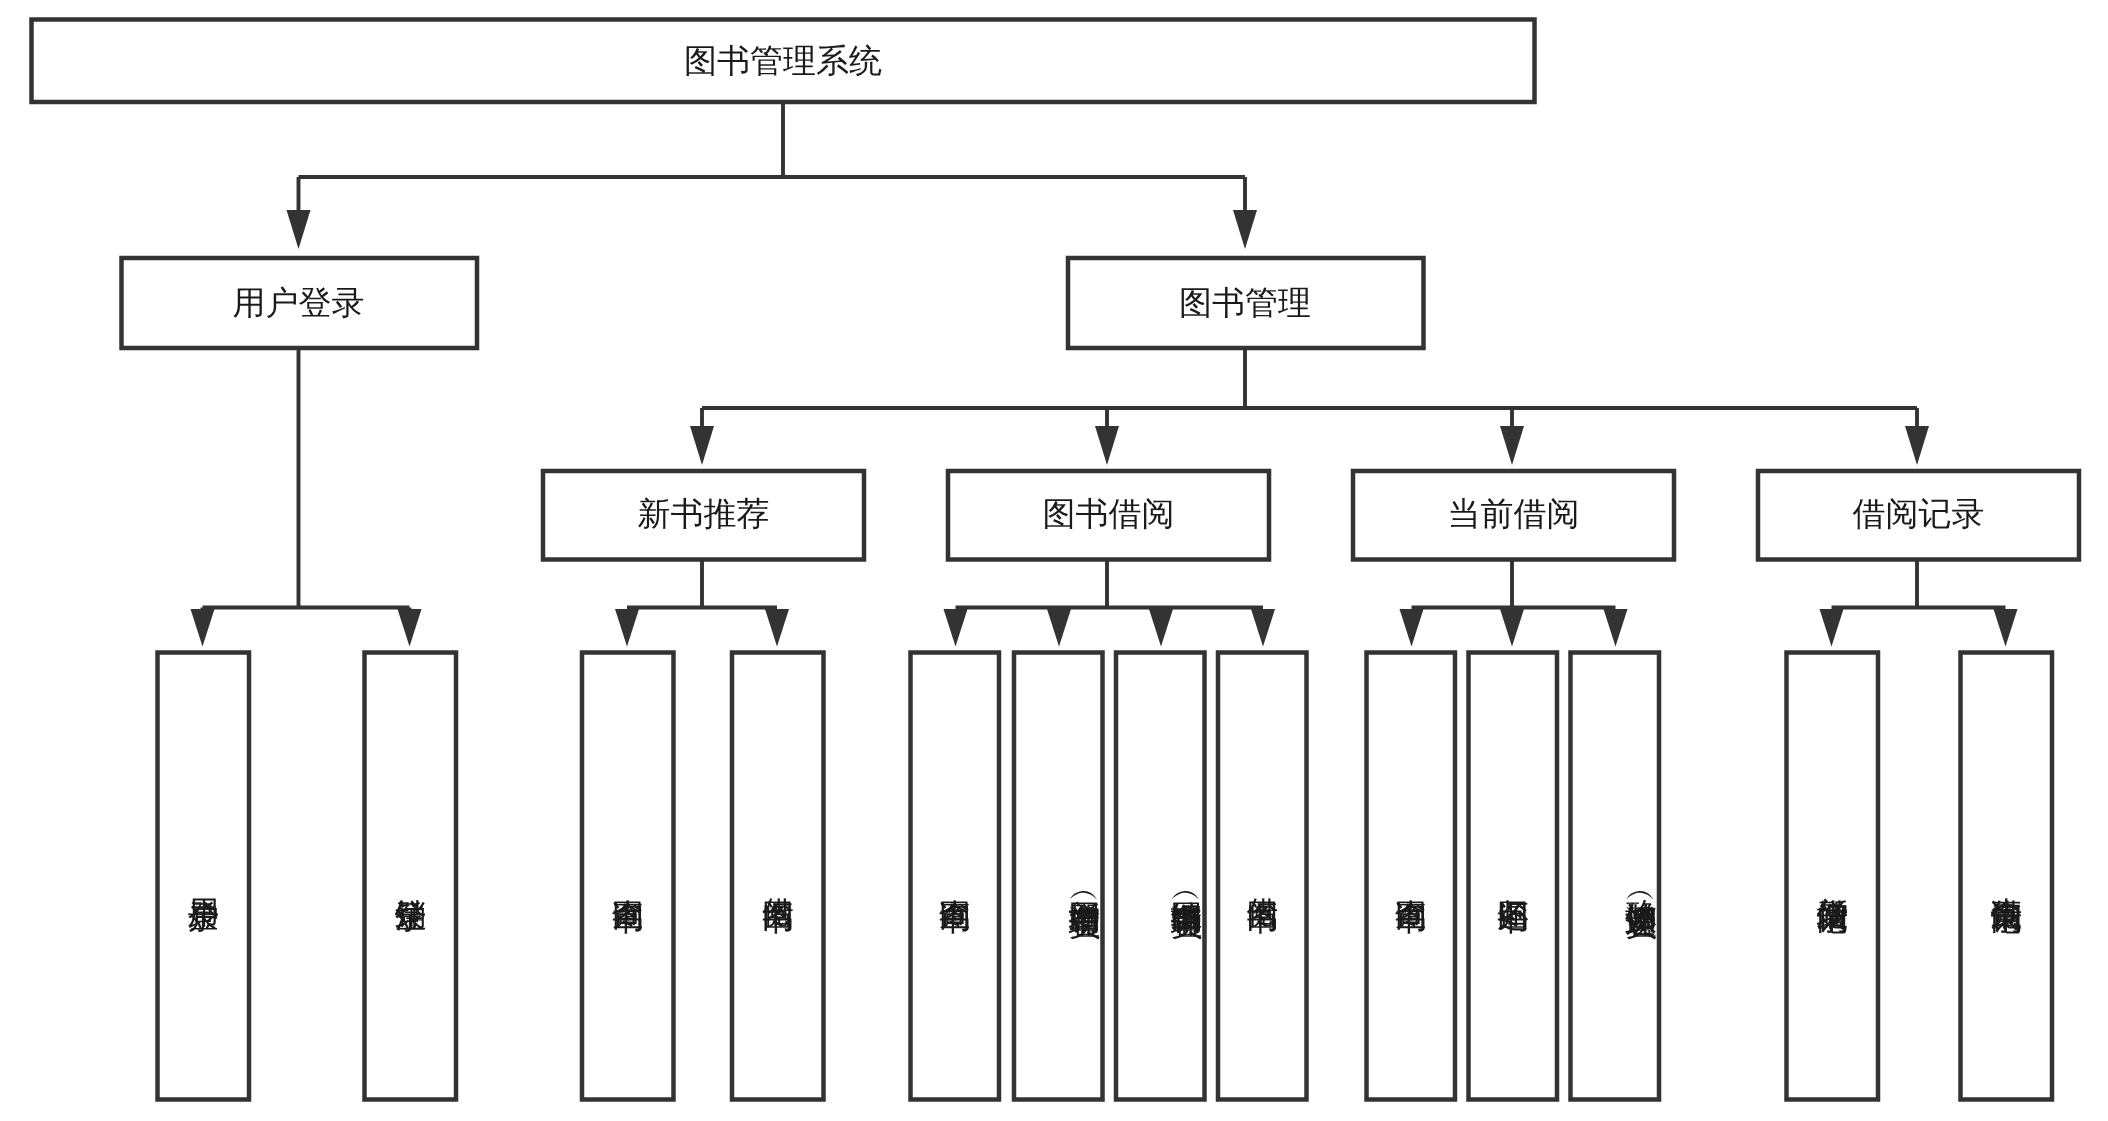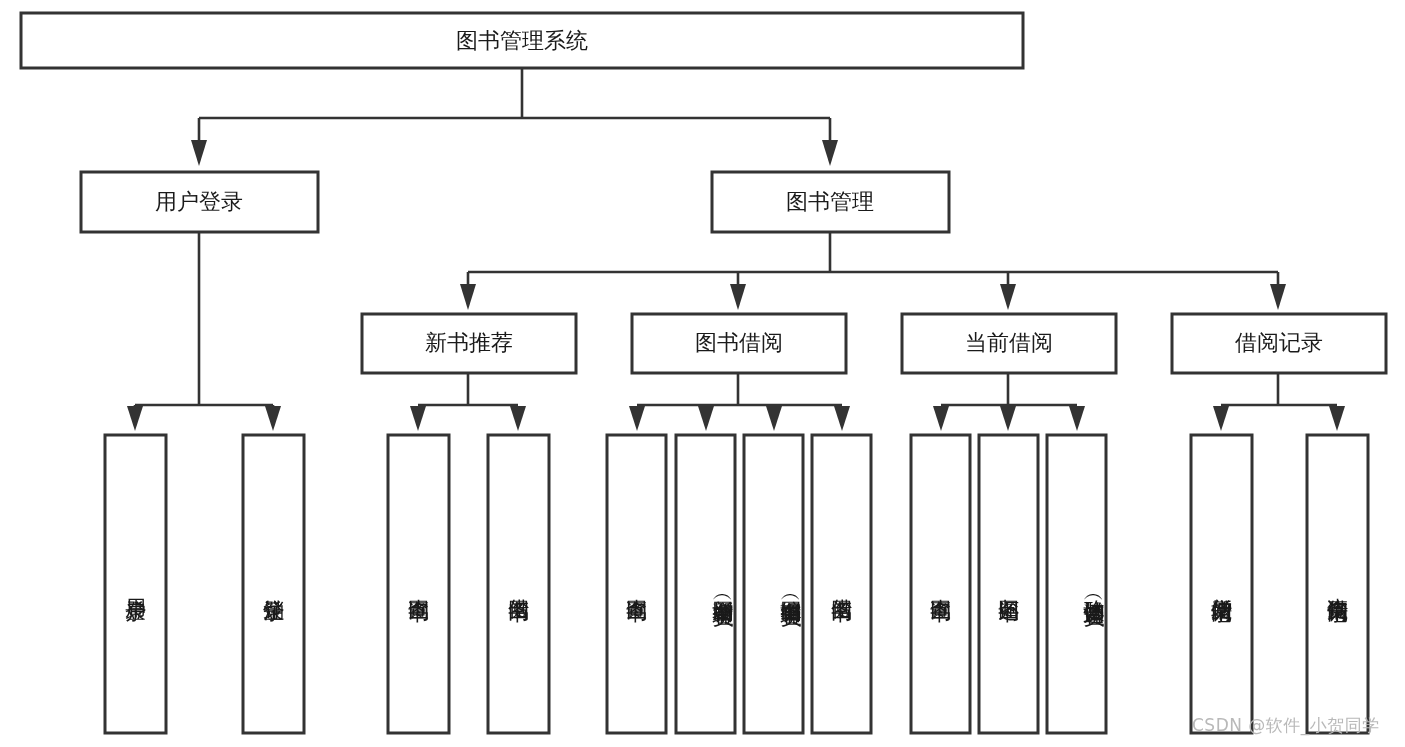--- a/index.html
+++ b/index.html
@@ -204,15 +204,14 @@
   <div class="leaf-label-box" style="left:744px; top:441px; width:59px; height:292px; align-items:flex-start;">编辑图书（管理员）</div>
   <div class="leaf-label-box" style="left:812px; top:435px; width:59px; height:298px;">借阅图书</div>
 
   <div class="leaf-label-box" style="left:911px; top:435px; width:59px; height:298px;">查询图书</div>
   <div class="leaf-label-box" style="left:979px; top:435px; width:59px; height:298px;">归还图书</div>
   <div class="leaf-label-box" style="left:1047px; top:441px; width:59px; height:292px; align-items:flex-start;">确认归还（管理员）</div>
 
   <div class="leaf-label-box" style="left:1191px; top:435px; width:61px; height:298px;">新增借阅记录</div>
   <div class="leaf-label-box" style="left:1307px; top:435px; width:61px; height:298px;">查询借阅记录</div>
 
-  <div class="watermark" style="left:1192px; top:714px;">CSDN @软件_小贺同学</div>
 
 </div>
 
 </body></html>

